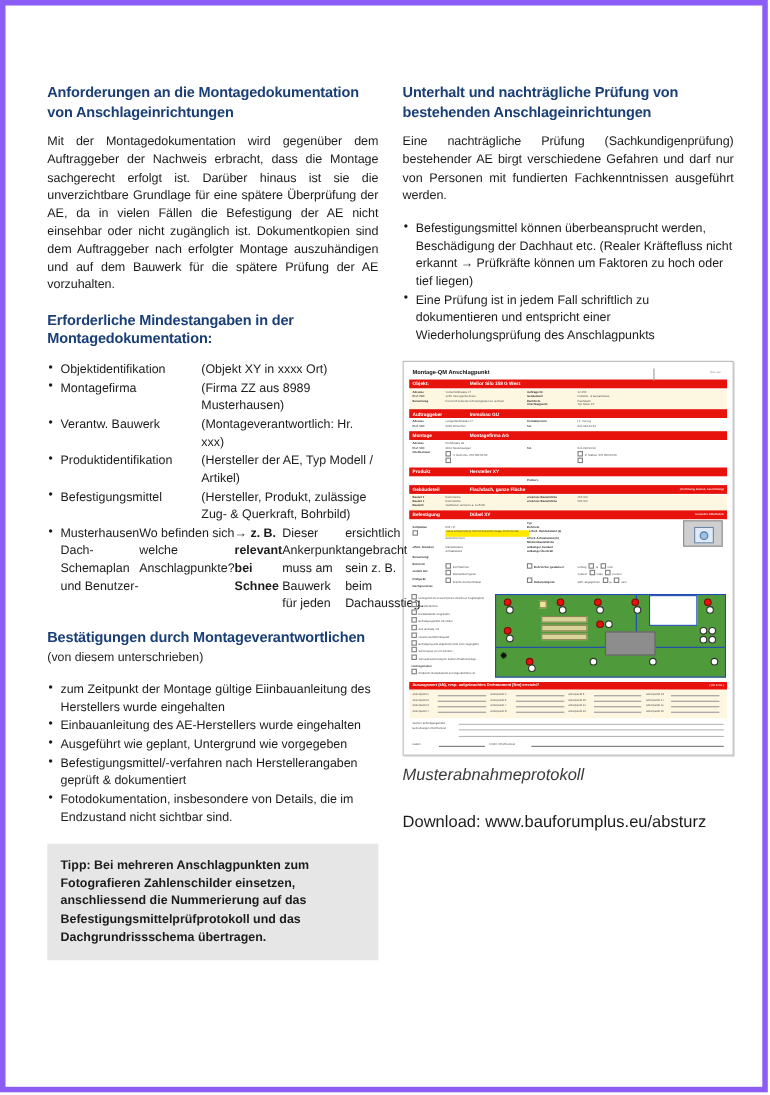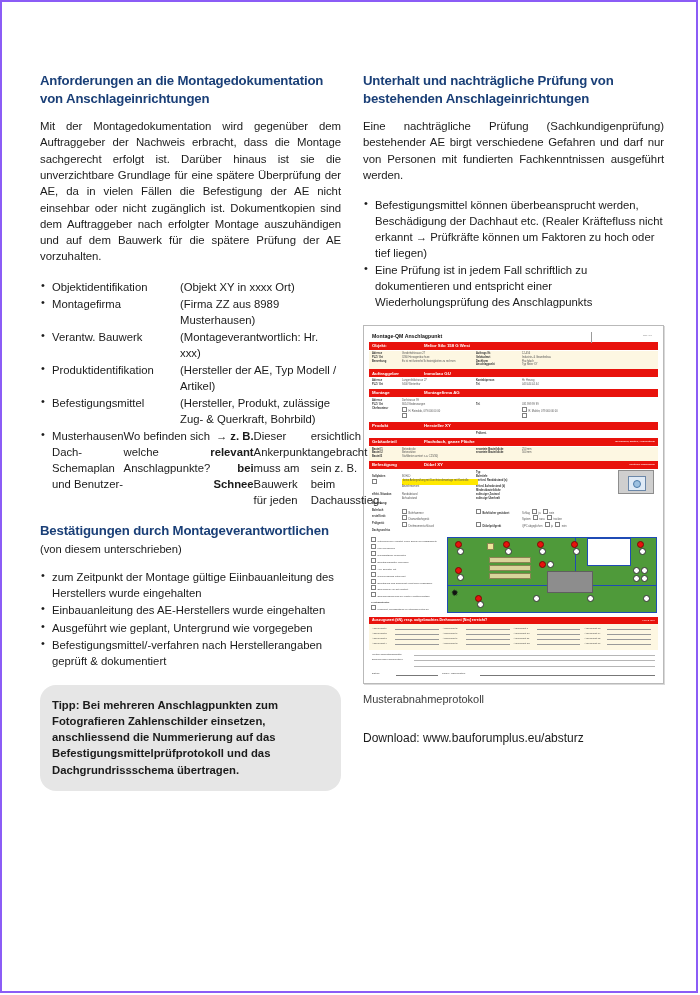--- a/index.html
+++ b/index.html
@@ -6,21 +6,21 @@
   body{
     width:700px;height:995px;
     background:#ffffff;
     font-family:"Liberation Sans", sans-serif;
     color:#1b1b1b;
     overflow:hidden;
   }
   .page{
     position:relative;
     width:698px;height:993px;
-    border:2px solid #8b5cf6;
+    border:5px solid #8b5cf6;
     box-sizing:border-box;
     background:#fff;
   }
   .cols{
     position:absolute;
     left:38px; top:70px;
     width:625px;
     display:flex;
     gap:22px;
   }
@@ -62,29 +62,28 @@
     content:"\2022";
     position:absolute;left:1px;top:-1px;
     font-size:11px;
   }
   .mindest li{
     display:flex;
     margin-bottom:3px;
   }
   .mindest .k{width:128px;flex:0 0 128px;}
   .mindest .v{flex:1;}
-  .arrow{font-weight:bold;text-align:right;}
+  .arrow{font-weight:bold;}
   .tipbox{
     background:#e6e6e6;
     padding:12px 12px 13px 12px;
     font-size:11.3px;
     line-height:1.44;
     font-weight:bold;
     margin-top:16px;
-    border-radius:16px;
   }
   
   .formwrap{
     margin-top:14px;
     width:301px;
   }
   .formbox{
     border:1px solid #b9b9b9;
     background:#fff;
     padding:5px 5px 6px 5px;
@@ -198,38 +197,39 @@
   .sigrows{padding:2px 3px 1px 3px;}
   .sigrow{display:flex;align-items:flex-end;margin-bottom:1.5px;font-size:2.5px;color:#444;}
   .sigrow .sl{width:42px;flex:0 0 42px;}
   .sigrow .sline{flex:1;border-bottom:0.5px solid #b6b6b6;height:3px;}
   .datesig{display:flex;gap:4px;padding:3px 3px 1px 3px;font-size:2.5px;color:#444;}
   .datesig .d1{width:20px;flex:0 0 20px;}
   .datesig .l1{width:42px;flex:0 0 42px;border-bottom:0.5px solid #777;height:3px;}
   .datesig .d2{width:34px;flex:0 0 34px;}
   .datesig .l2{flex:1;border-bottom:0.5px solid #777;height:3px;}
   .caption{
-    font-size:11px;color:#3c3c3c;margin-top:9px;
+    font-size:15px;color:#3c3c3c;margin-top:9px;font-style:italic;
   }
   .download{
-    font-size:12px;color:#1b1b1b;margin-top:26px;
+    font-size:15px;color:#1b1b1b;margin-top:26px;
   }
 </style>
 </head>
 <body>
 
 <div class="page">
 
   <div class="cols">
 
     <div class="col">
 
       <h2 class="sec">Anforderungen an die Montagedokumentation von Anschlageinrichtungen</h2>
       <p class="body">Mit der Montagedokumentation wird gegenüber dem Auftraggeber der Nachweis erbracht, dass die Montage sachgerecht erfolgt ist. Darüber hinaus ist sie die unverzichtbare Grundlage für eine spätere Überprüfung der AE, da in vielen Fällen die Befestigung der AE nicht einsehbar oder nicht zugänglich ist.  Dokumentkopien sind dem Auftraggeber nach erfolgter Montage auszuhändigen und auf dem Bauwerk für die spätere Prüfung der AE vorzuhalten.</p>
 
+      <h2 class="sec">Erforderliche Mindestangaben in der Montagedokumentation:</h2>
       <ul class="bl mindest">
         <li>
           <span class="k">Objektidentifikation</span>
           <span class="v">(Objekt XY in xxxx Ort)</span>
         </li>
         <li>
           <span class="k">Montagefirma</span>
           <span class="v">(Firma ZZ aus 8989 Musterhausen)</span>
         </li>
         <li>
@@ -258,20 +258,21 @@
         </li>
       </ul>
 
       <h2 class="sec tight">Bestätigungen durch Montageverantwortlichen</h2>
       <p class="subnote">(von diesem unterschrieben)</p>
       <ul class="bl">
         <li>zum Zeitpunkt der Montage gültige Eiinbauanleitung des Herstellers wurde eingehalten</li>
         <li>Einbauanleitung des AE-Herstellers wurde eingehalten</li>
         <li>Ausgeführt wie geplant, Untergrund wie  vorgegeben</li>
         <li>Befestigungsmittel/-verfahren nach Herstellerangaben geprüft &amp; dokumentiert</li>
+        <li>Fotodokumentation, insbesondere von Details, die im Endzustand nicht sichtbar sind.</li>
       </ul>
 
       <div class="tipbox">Tipp: Bei mehreren Anschlagpunkten zum Fotografieren Zahlenschilder einsetzen, anschliessend die Nummerierung auf das Befestigungsmittelprüfprotokoll und das Dachgrundrissschema übertragen.</div>
     </div>
 
     <div class="col">
 
       <h2 class="sec">Unterhalt und nachträgliche Prüfung von bestehenden Anschlageinrichtungen</h2>
       <p class="body">Eine nachträgliche Prüfung (Sachkundigenprüfung) bestehender AE birgt verschiedene Gefahren und darf nur von Personen mit fundierten Fachkenntnissen ausgeführt werden.</p>
       <ul class="bl">

